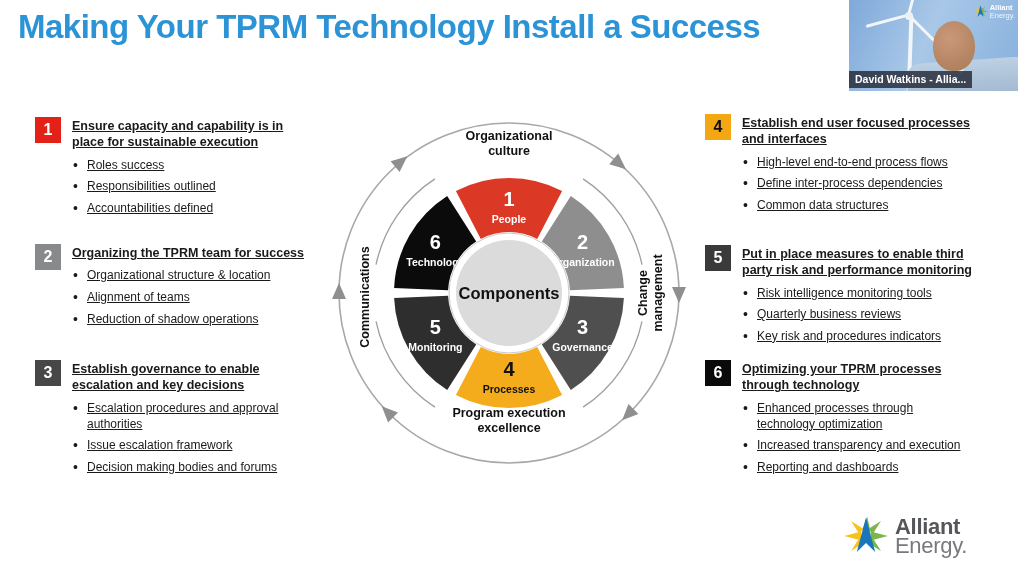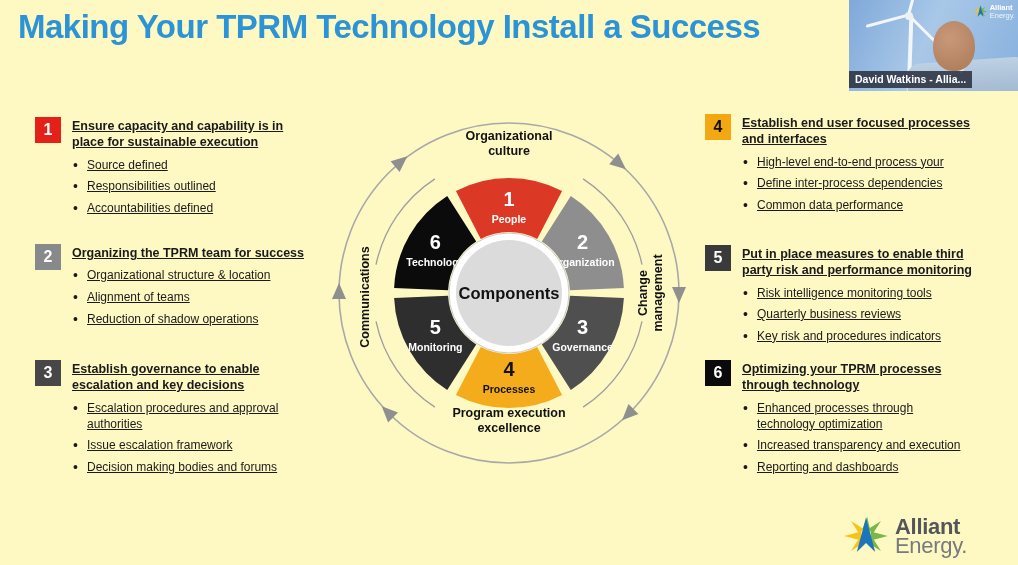--- a/index.html
+++ b/index.html
@@ -1,16 +1,16 @@
 <!DOCTYPE html>
 <html><head>
 <meta charset="utf-8">
 <style>
   html,body{margin:0;padding:0;background:#e8e8e8;}
-  .slide{position:relative;width:1018px;height:565px;background:#fef9c3;overflow:hidden;
+  .slide{position:relative;width:1018px;height:565px;background:#ffffff;overflow:hidden;
          font-family:"Liberation Sans",sans-serif;color:#1a1a1a;}
 
   .title{position:absolute;left:18px;top:8px;font-size:33px;font-weight:bold;
          color:#2B93D6;letter-spacing:-0.5px;white-space:nowrap;}
 
   
   .webcam{position:absolute;top:0;right:0;width:169px;height:91px;overflow:hidden;
           background:linear-gradient(115deg,#7FA9D9 0%,#A9C8E8 45%,#86B0DD 100%);}
   .pole{position:absolute;left:59px;top:16px;width:4px;height:80px;background:#F3F6F9;transform:rotate(2deg);}
   .blade{position:absolute;left:58px;top:15px;width:3px;height:44px;background:#F3F6F9;
@@ -94,21 +94,21 @@
     <div class="name-bar">David Watkins - Allia...</div>
   </div>
 
   <div class="left-col">
     <div class="item" style="top:117px">
       <div class="numbox" style="background: rgb(227, 33, 25); color: rgb(255, 255, 255);">1</div>
       <div class="item-body">
         <div class="item-heading">Ensure capacity and capability is in
 place for sustainable execution</div>
         <ul class="bullets">
-          <li>Source defined</li>
+          <li>Roles success</li>
           <li>Responsibilities outlined</li>
           <li>Accountabilities defined</li>
         </ul>
       </div>
     </div>
     <div class="item" style="top:244px">
       <div class="numbox" style="background: rgb(135, 137, 139); color: rgb(255, 255, 255);">2</div>
       <div class="item-body">
         <div class="item-heading">Organizing the TPRM team for success</div>
         <ul class="bullets">
@@ -133,23 +133,23 @@
     </div>
   </div>
 
   <div class="right-col">
     <div class="item" style="top:114px">
       <div class="numbox" style="background: rgb(243, 167, 18); color: rgb(17, 17, 17);">4</div>
       <div class="item-body">
         <div class="item-heading">Establish end user focused processes
 and interfaces</div>
         <ul class="bullets">
-          <li>High-level end-to-end process your</li>
+          <li>High-level end-to-end process flows</li>
           <li>Define inter-process dependencies</li>
-          <li>Common data performance</li>
+          <li>Common data structures</li>
         </ul>
       </div>
     </div>
     <div class="item" style="top:245px">
       <div class="numbox" style="background: rgb(58, 58, 58); color: rgb(255, 255, 255);">5</div>
       <div class="item-body">
         <div class="item-heading">Put in place measures to enable third
 party risk and performance monitoring</div>
         <ul class="bullets">
           <li>Risk intelligence monitoring tools</li>

